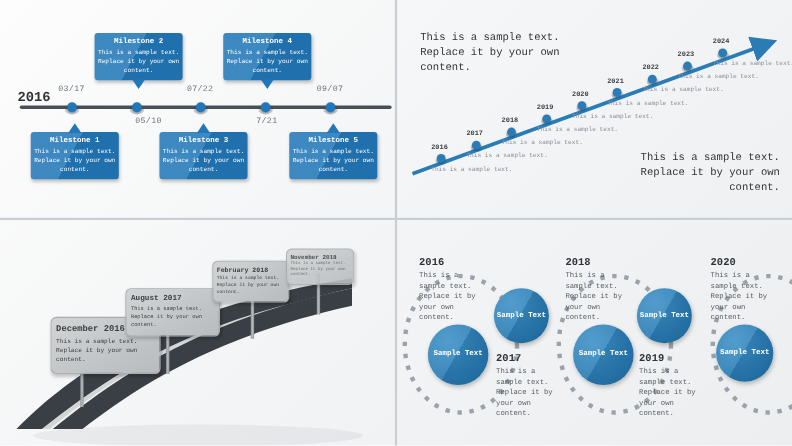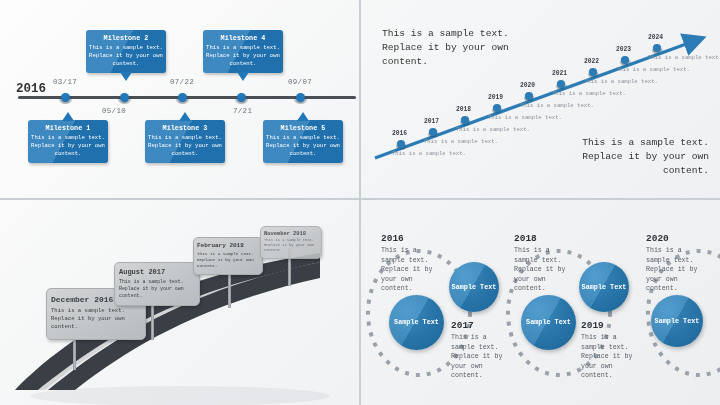--- a/index.html
+++ b/index.html
@@ -89,21 +89,21 @@
 
     <div class="tl-dot" style="left:61px"></div>
     <div class="tl-dot" style="left:120px"></div>
     <div class="tl-dot" style="left:178px"></div>
     <div class="tl-dot" style="left:237px"></div>
     <div class="tl-dot" style="left:296px"></div>
 
     <div class="tl-date" style="left:53px;top:78px">03/17</div>
     <div class="tl-date" style="left:170px;top:78px">07/22</div>
     <div class="tl-date" style="left:288px;top:78px">09/07</div>
-    <div class="tl-date" style="left:102px;top:107px">05/10</div>
+    <div class="tl-date" style="left:123px;top:107px">05/10</div>
     <div class="tl-date" style="left:233px;top:107px">7/21</div>
 
     <div class="ms-box" style="left:86px;top:30px">
       <div class="bg-sheen"></div>
       <div class="ms-title">Milestone 2</div>
       <div class="ms-text">This is a sample text. Replace it by your own content.</div>
       <div class="tail tail-down"></div>
     </div>
     <div class="ms-box" style="left:203px;top:30px">
       <div class="bg-sheen"></div>

